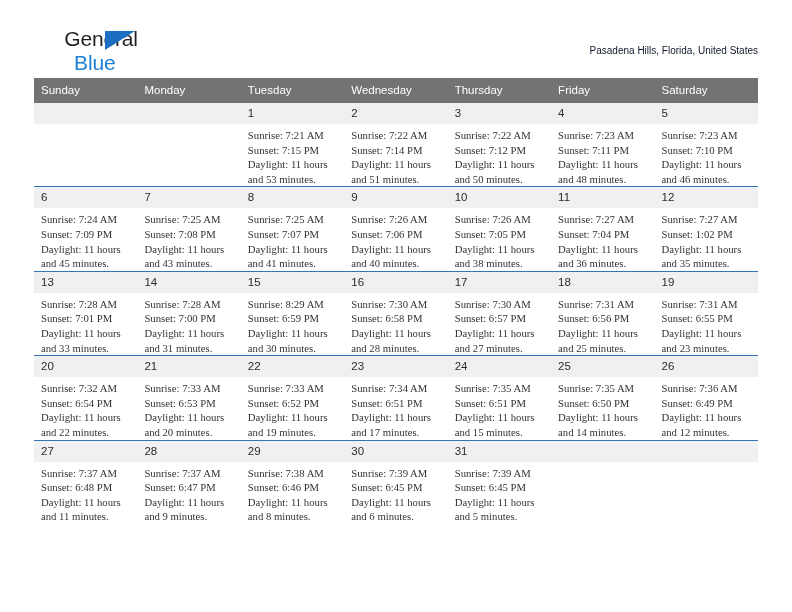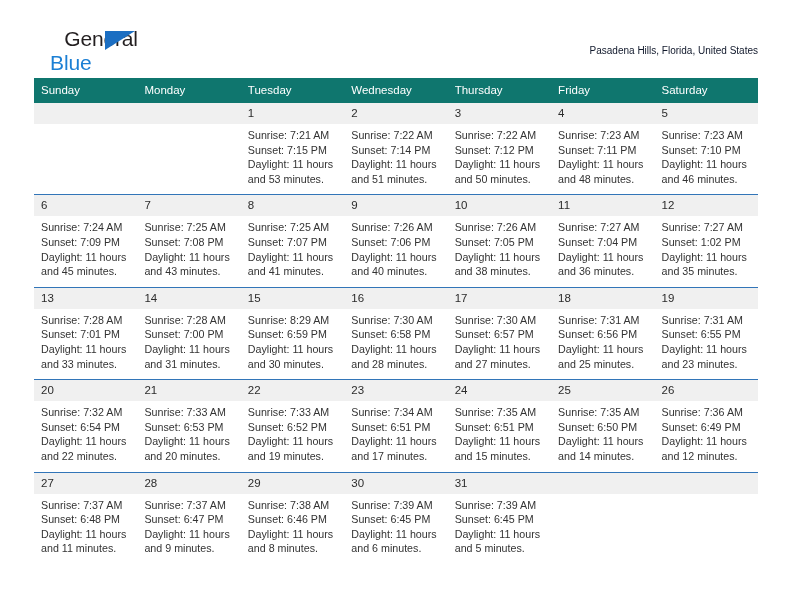--- a/index.html
+++ b/index.html
@@ -49,21 +49,21 @@
     top: 3px;
     width: 0;
     height: 0;
     border-left: 30px solid #1b6ec2;
     border-bottom: 19px solid transparent;
   }
   .logo-row2 {
     font-size: 21px;
     color: #1b7fd4;
     letter-spacing: -0.1px;
-    margin-left: 14px;
+    margin-left: 38px;
     margin-top: 1px;
   }
   .title-block {
     position: absolute;
     right: 0;
     top: 26px;
     text-align: right;
   }
   .cal-title {
     font-size: 26px;
@@ -80,21 +80,21 @@
   }
 
   
   .calendar {
     width: 724px;
     border-collapse: collapse;
     table-layout: fixed;
     margin-top: 4px;
   }
   .calendar th {
-    background: #0f766e;
+    background: #737373;
     color: #ffffff;
     font-size: 11.5px;
     font-weight: normal;
     text-align: left;
     padding: 6px 0 7px 7px;
     border: none;
     height: 12px;
   }
   .calendar td {
     vertical-align: top;
@@ -115,21 +115,22 @@
     font-size: 11.5px;
     color: #2b2b2b;
     padding: 4px 0 4px 7px;
     height: 13px;
     line-height: 13px;
   }
   .daynum.empty {
     color: transparent;
   }
   .lines {
-    padding: 4px 6px 8px 7px;
+    padding: 4px 6px 0 7px;
+    font-family: Liberation Serif, serif;
   }
   .lines div {
     font-size: 10.7px;
     color: #333333;
     line-height: 14.6px;
     white-space: nowrap;
   }
   .cell-blank .lines div {
     visibility: hidden;
   }

